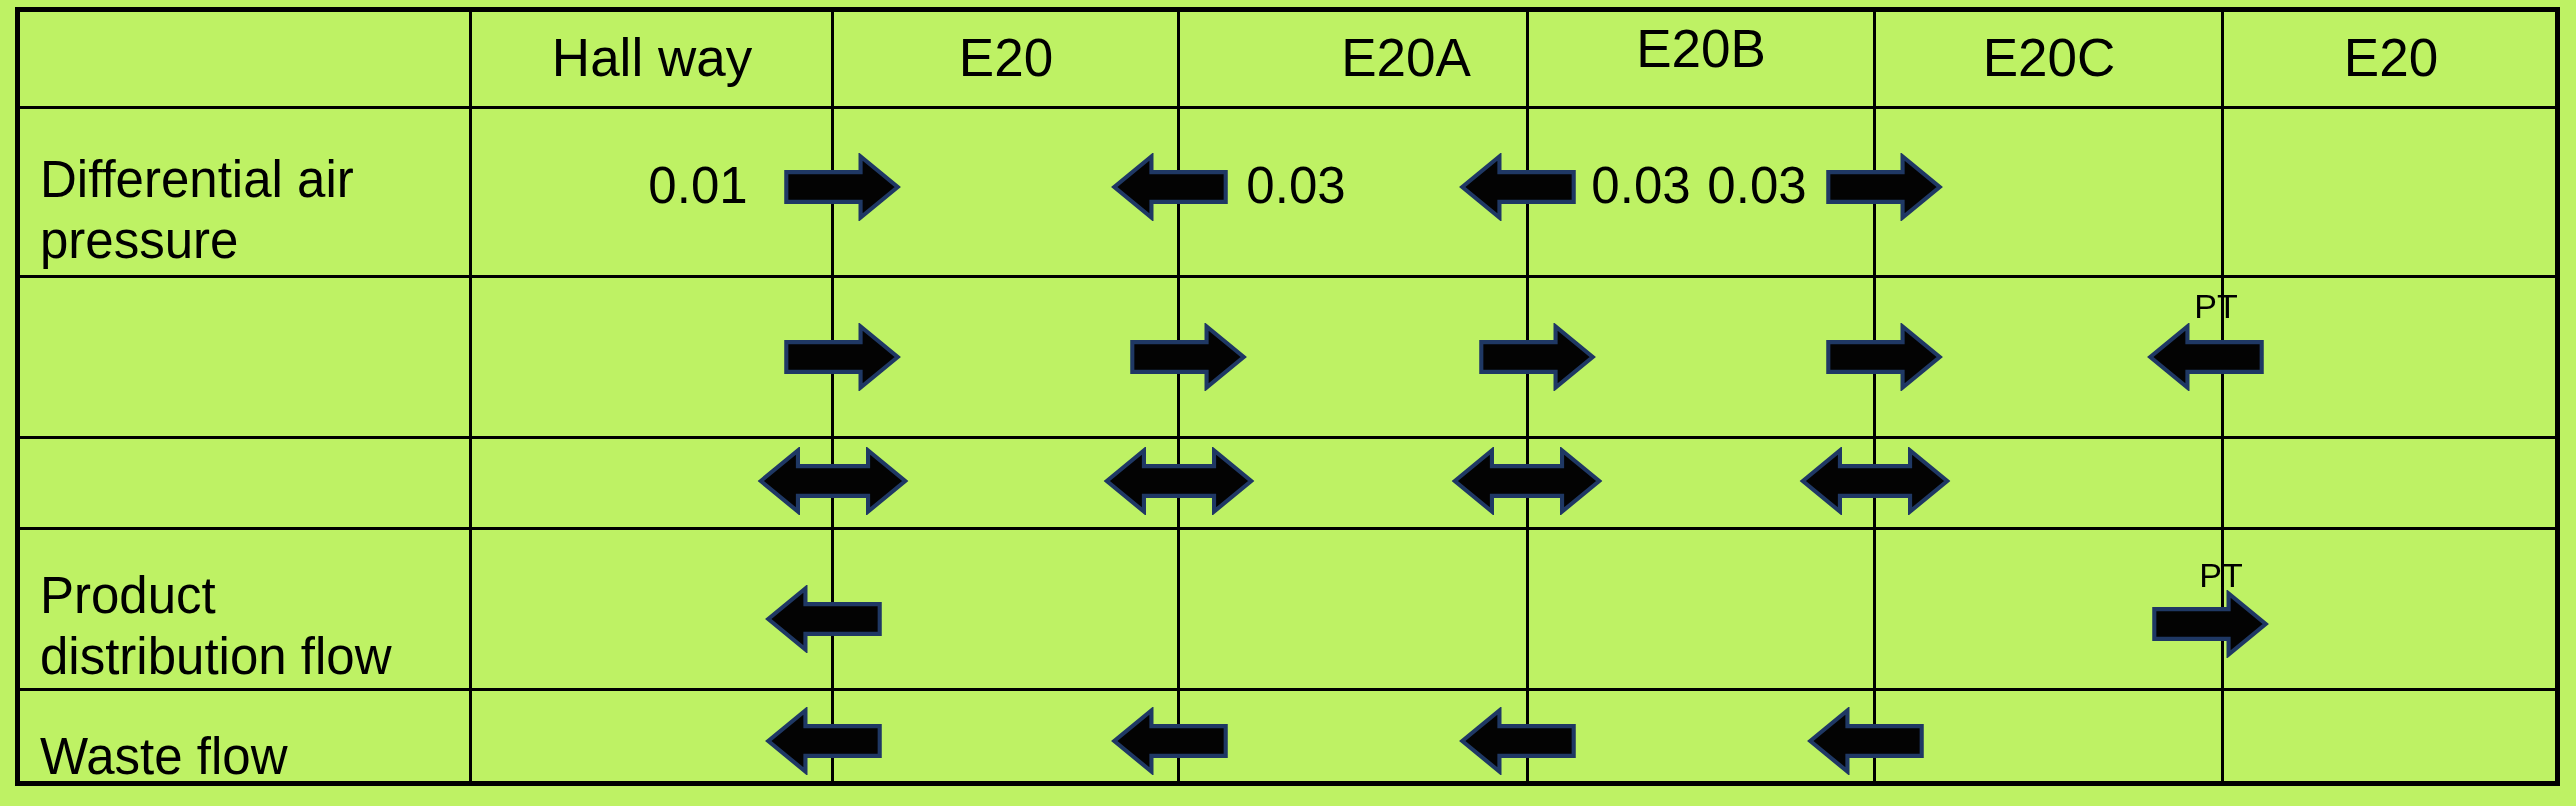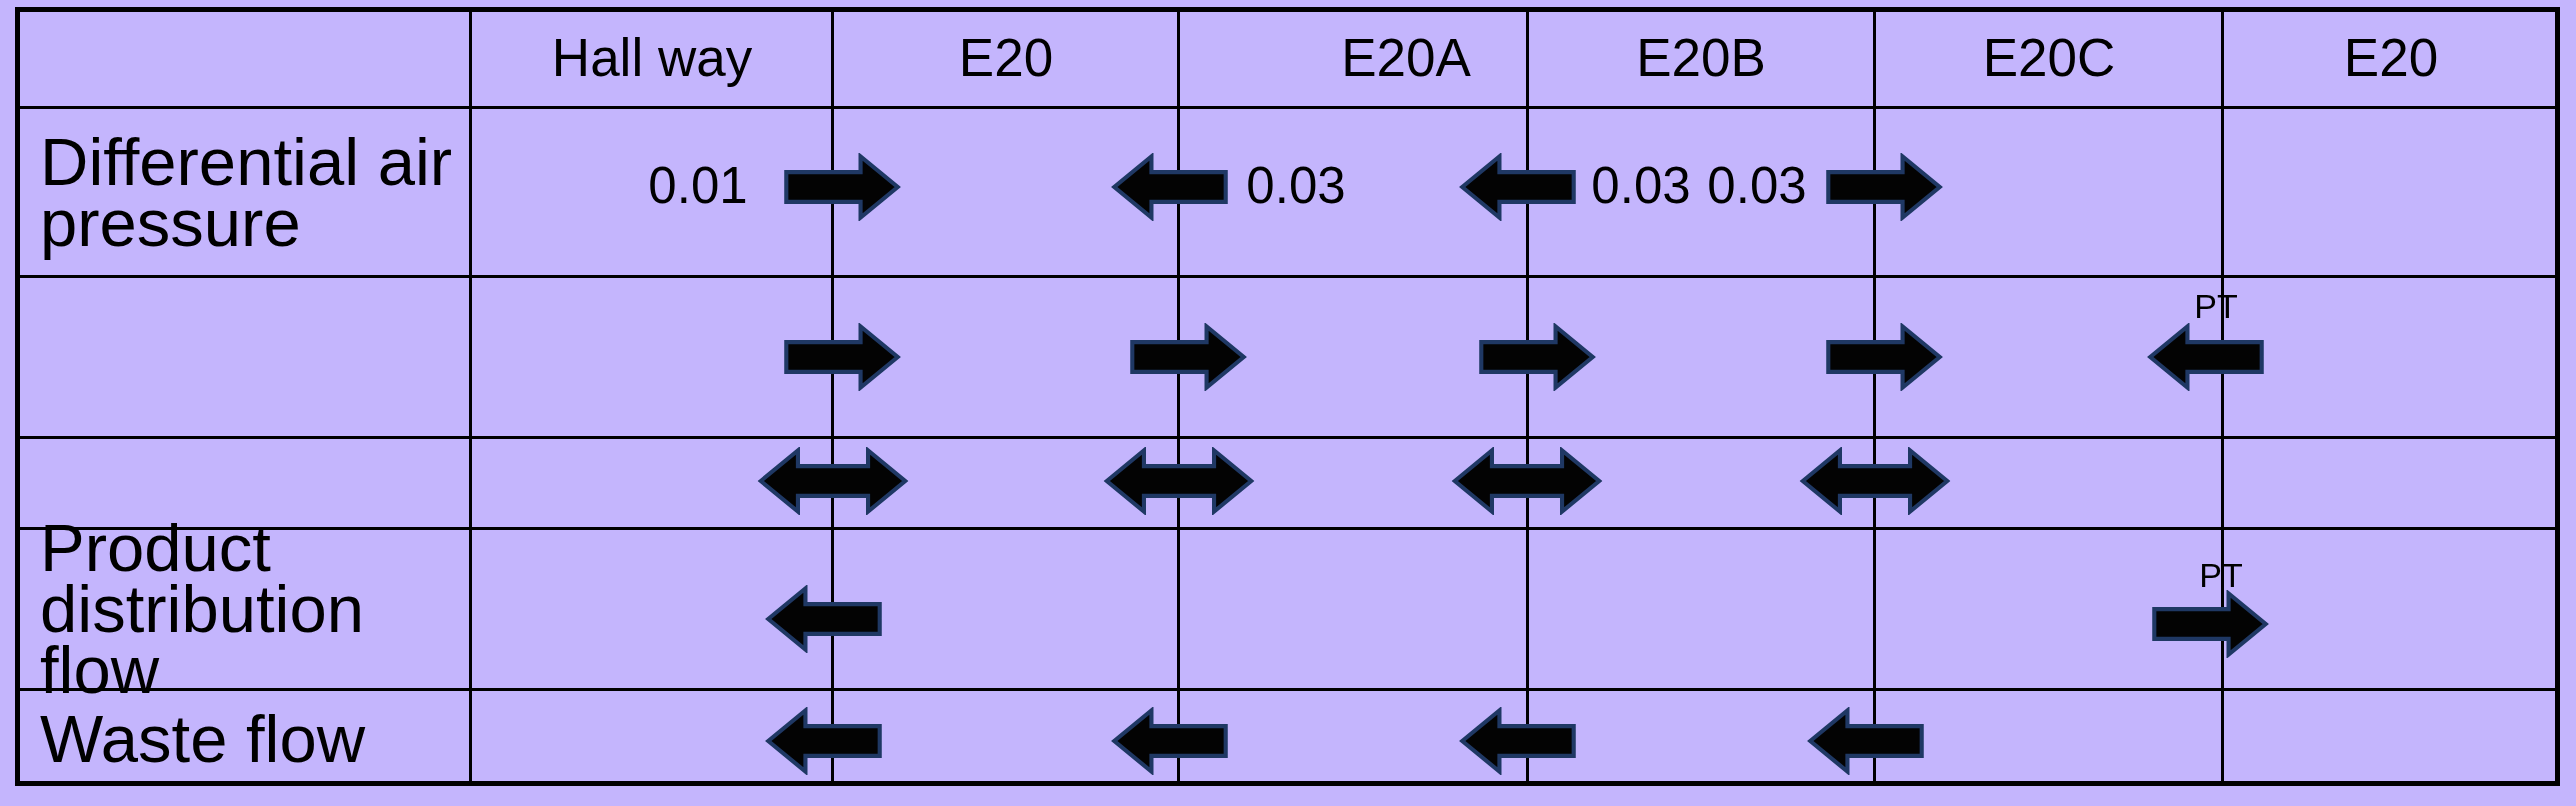--- a/index.html
+++ b/index.html
@@ -1,32 +1,32 @@
 <!DOCTYPE html>
 <html style="font-size:13.2px"><head>
 <meta charset="utf-8">
 <style>
   html,body{margin:0;padding:0;background:#ffffff;}
   .canvas{
-    position:relative;width:2576px;height:807px;background:#c4b5fd;
+    position:relative;width:2576px;height:807px;background:#bef264;
     font-family:"Liberation Sans", sans-serif;color:#000;overflow:hidden;text-decoration:underline;
   }
   .outer-border{
     position:absolute;left:15px;top:6.6px;width:2545px;height:779px;
     border:5px solid #000;box-sizing:border-box;background:transparent;
   }
   .vline{position:absolute;top:6.6px;width:3.3px;height:779px;background:#000;}
   .hline{position:absolute;left:15px;width:2545px;height:3.3px;background:#000;}
   .hdr{
     position:absolute;transform:translate(-50%,-50%);
     font-size:53px;white-space:nowrap;
   }
   .rowlabel{
     position:absolute;left:40px;width:413px;transform:translateY(-50%);
-    font-size:67px;line-height:61px;
+    font-size:51px;line-height:61px;margin-top:18px;
   }
   .num{
     position:absolute;transform:translate(-50%,-50%);
     font-size:51px;white-space:nowrap;
   }
   .pt{
     position:absolute;transform:translate(-50%,-50%);
     font-size:34px;white-space:nowrap;
   }
   .arr{position:absolute;transform:translate(-50%,-50%);}
@@ -47,21 +47,21 @@
   <div class="hline" style="top:106px"></div>
   <div class="hline" style="top:275px"></div>
   <div class="hline" style="top:436px"></div>
   <div class="hline" style="top:527px"></div>
   <div class="hline" style="top:688px"></div>
 
   <div class="hdr" style="left:244px;top:57px"></div>
   <div class="hdr" style="left:652px;top:57px">Hall way</div>
   <div class="hdr" style="left:1006px;top:57px">E20</div>
   <div class="hdr" style="left:1406px;top:57px">E20A</div>
-  <div class="hdr" style="left:1701px;top:57px">E20B</div>
+  <div class="hdr" style="left:1701px;top:48px">E20B</div>
   <div class="hdr" style="left:2049px;top:57px">E20C</div>
   <div class="hdr" style="left:2391px;top:57px">E20</div>
 
   <div class="rowlabel" style="top:192px">Differential air pressure</div>
   <div class="rowlabel" style="top:738px">Waste flow</div>
   <div class="rowlabel" style="top:608px">Product distribution flow</div>
 
   <div class="num" style="left:698px;top:185px">0.01</div>
   <svg class="arr" style="left:842px;top:187px" width="118" height="68" viewBox="-4 -4 143 82">
       <polygon points="0,19 90,19 90,0 135,37 90,74 90,55 0,55"></polygon>

